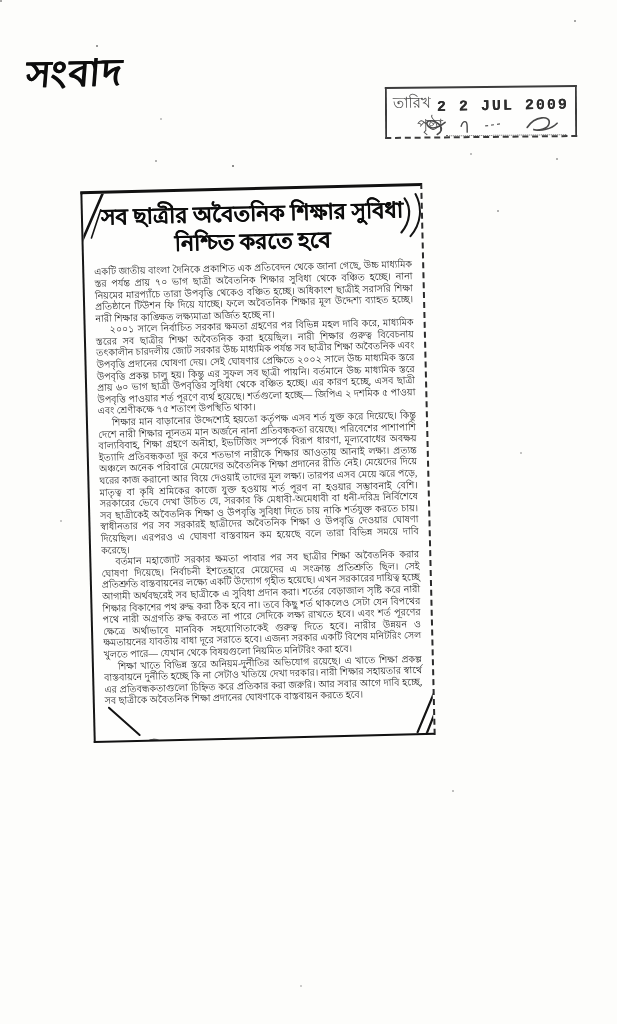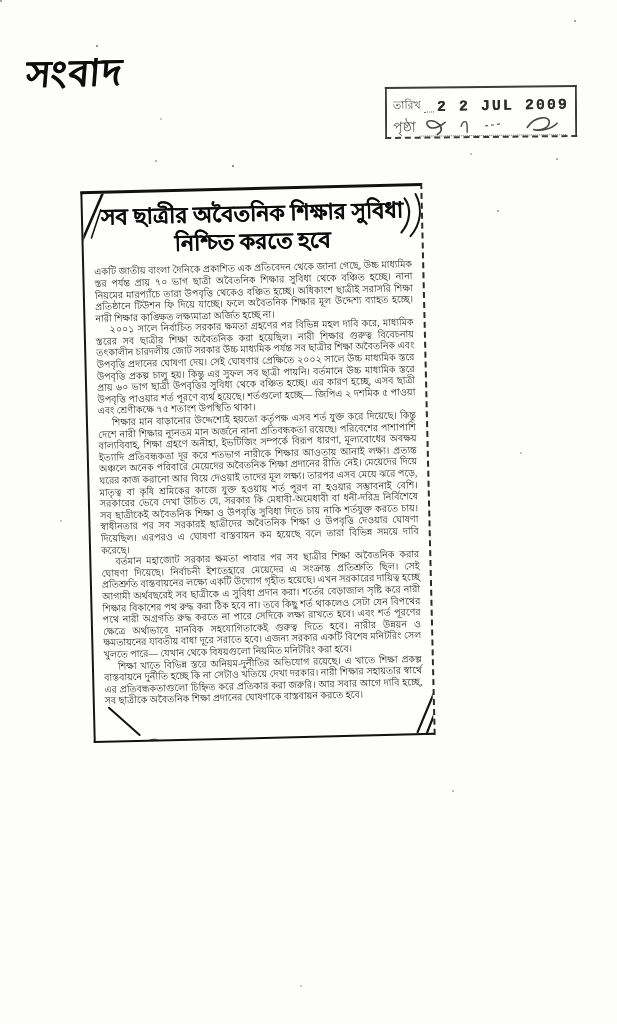--- a/index.html
+++ b/index.html
@@ -38,21 +38,21 @@
     position:absolute;left:385px;top:86px;width:192px;height:52px;
     border:2px solid #3c3c3c;
     border-bottom-style:dashed;
     transform:rotate(-0.6deg);
     background:rgba(255,255,255,0.6);
     box-sizing:border-box;
     padding:3px 6px 2px 6px;
     color:#3a3a3a;
   }
   .stamp-row{display:flex;align-items:flex-end;height:24px;}
-  .stamp-label{font-size:11px;white-space:nowrap;color:#4a4a4a;}
+  .stamp-label{font-size:15px;white-space:nowrap;color:#4a4a4a;}
   .leader{flex:1;border-bottom:1px dotted #6a6a6a;margin:0 3px 3px 3px;height:1px;}
   .stamp-date{
     font-family:"Liberation Mono", monospace;
     font-size:15px;font-weight:bold;letter-spacing:2px;
     color:#2e2e2e;white-space:nowrap;
     transform:rotate(-0.5deg);
     text-shadow:0 0 0.5px #2e2e2e;
   }
   .stamp-squiggle{position:absolute;left:28px;top:24px;width:160px;height:26px;}
 
@@ -93,21 +93,21 @@
 
   <div class="hand-title">সংবাদ</div>
 
   <div class="stamp">
     <div class="stamp-row">
       <span class="stamp-label">তারিখ</span>
       <span class="leader"></span>
       <span class="stamp-date">2 2 JUL 2009</span>
     </div>
     <div class="stamp-row">
-      <span class="stamp-label" style="font-size:14px;">পৃষ্ঠা</span>
+      <span class="stamp-label" style="font-size:16px;margin-left:24px;">পৃষ্ঠা</span>
       <span class="leader"></span>
     </div>
     <svg class="stamp-squiggle" viewBox="0 0 160 26">
       <path d="M30,10 C20,18 14,16 12,12 C10,8 18,6 24,12 C28,16 26,20 22,22" fill="none" stroke="#4a4a4a" stroke-width="1.6" stroke-linecap="round"></path>
       <path d="M46,14 C48,8 52,8 52,14 L52,20" fill="none" stroke="#4a4a4a" stroke-width="1.4" stroke-linecap="round"></path>
       <path d="M70,14 L86,12" fill="none" stroke="#5a5a5a" stroke-width="1.2" stroke-dasharray="3 3"></path>
       <path d="M112,16 C120,4 136,4 134,12 C133,17 124,20 118,18 C126,20 136,18 142,12" fill="none" stroke="#4a4a4a" stroke-width="1.6" stroke-linecap="round"></path>
     </svg>
   </div>
 

